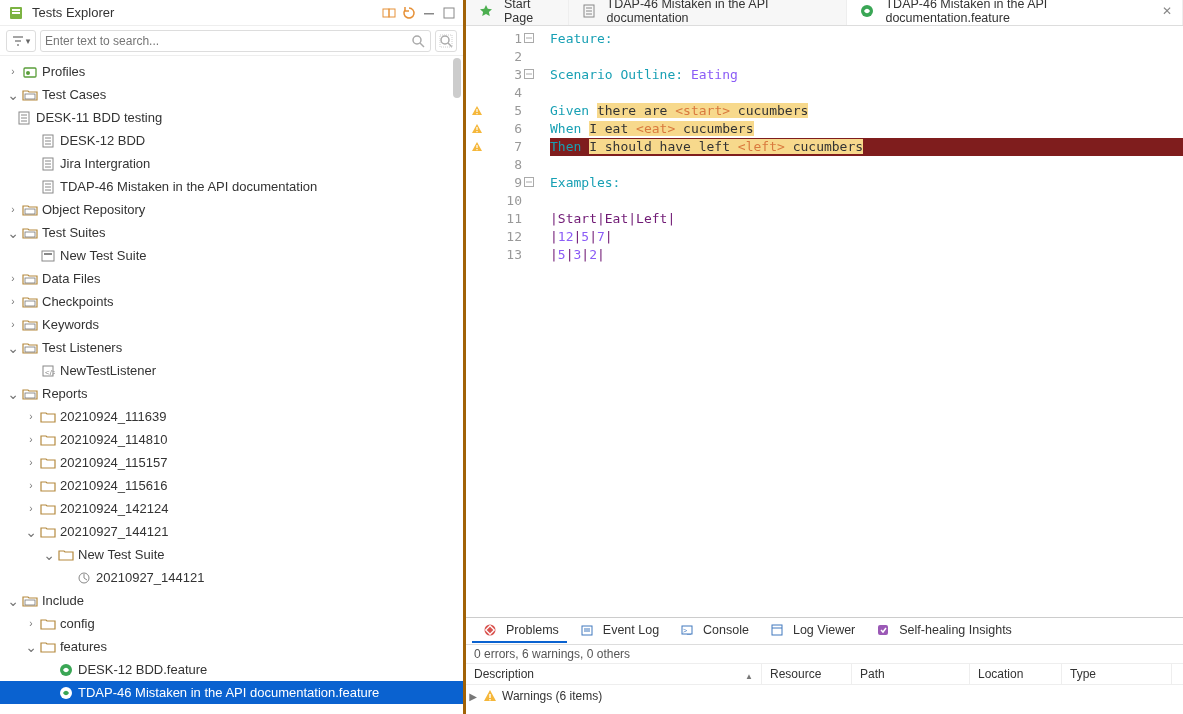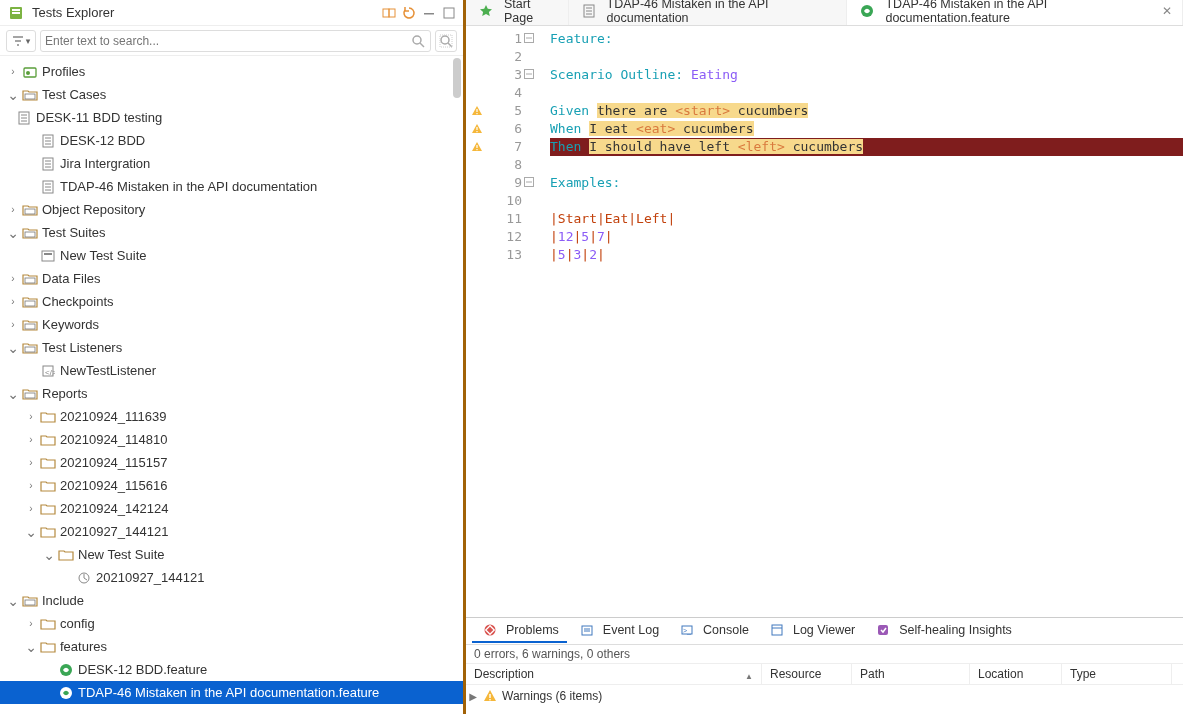--- a/index.html
+++ b/index.html
@@ -32,21 +32,21 @@
   .editor { flex: 1; display: flex; background: #fff; font-family: Menlo, Consolas, monospace; font-size: 13px; overflow: hidden; }
   .gutter { width: 38px; background: #fff; text-align: right; color: #999; padding: 4px 4px 0 0; user-select: none; }
   .gnum { height: 18px; line-height: 18px; position: relative; }
   .gnum .fold { position: absolute; right: -12px; top: 3px; width: 10px; height: 10px; }
   .code { flex: 1; padding: 4px 0 0 24px; }
   .cline { height: 18px; line-height: 18px; white-space: pre; }
   .cline.hl { background: #7f1d1d; }
   .kw { color: #18a0b4; }
   .hlbg { background: #f7d98c; }
   .param { color: #d97a3e; }
-  .plain { color: #c2410c; text-align: center; }
+  .plain { color: #701a75; text-align: center; }
   .darkv { color: #8b5cf6; }
   
   .bottom-panel { height: 97px; border-top: 1px solid #ccc; display: flex; flex-direction: column; }
   .bp-tabs { height: 27px; display: flex; align-items: center; padding: 0 6px; gap: 2px; border-bottom: 1px solid #ddd; }
   .bptab { display: flex; align-items: center; gap: 4px; padding: 3px 8px; cursor: pointer; font-size: 12.5px; border-bottom: 2px solid transparent; }
   .bptab.active { border-bottom: 2px solid #0a62d0; }
   .bp-status { padding: 2px 8px; font-size: 12px; color: #555; }
   .bp-table { flex: 1; display: flex; flex-direction: column; }
   .bp-head { display: flex; border-top: 1px solid #eee; border-bottom: 1px solid #eee; height: 22px; }
   .bp-col { padding: 3px 8px; border-right: 1px solid #eee; font-size: 12px; color: #333; display: flex; align-items: flex-end; gap: 4px; }

